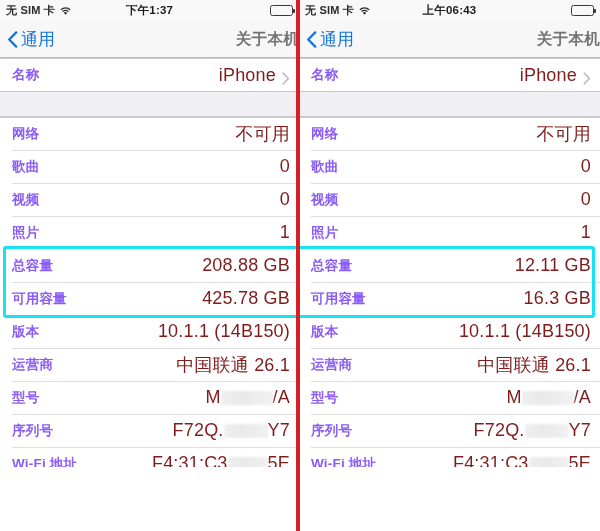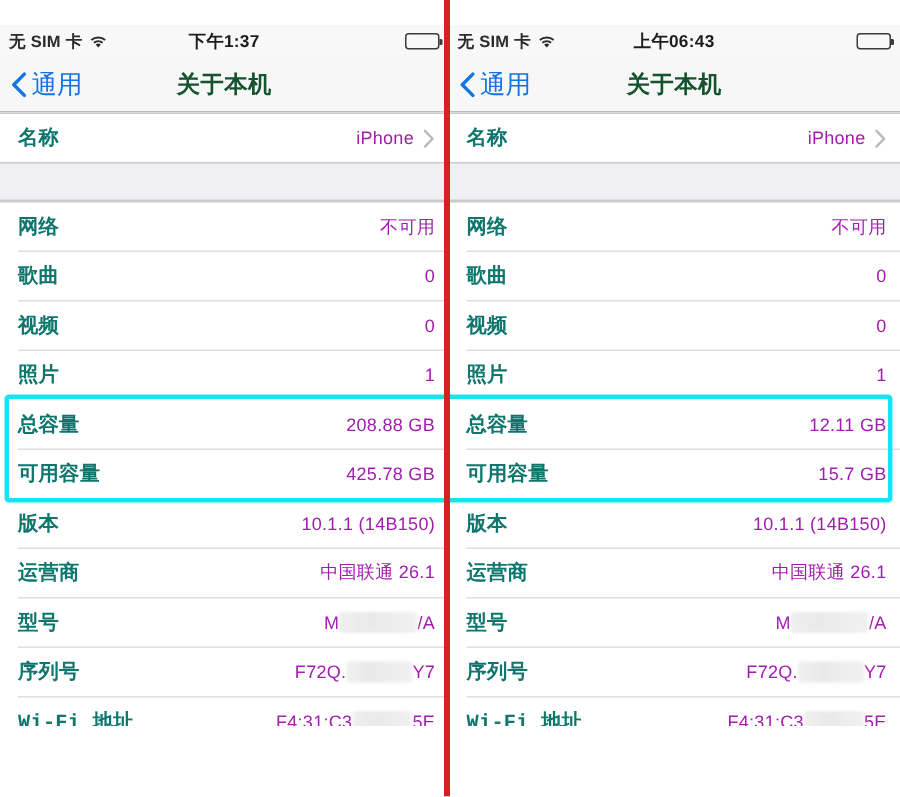--- a/index.html
+++ b/index.html
@@ -14,21 +14,20 @@
     width: 600px; height: 531px;
     display: flex;
     background: #ffffff;
   }
   .panel {
     position: relative;
     width: 299px;
     height: 467px;
     background: #efeff4;
     overflow: hidden;
-    margin-top: 17px;
   }
   .panel.right { width: 301px; }
 
   
   .statusbar {
     height: 21px;
     background: #f8f8f8;
     display: flex;
     align-items: center;
     padding: 0 6px;
@@ -102,24 +101,24 @@
     cursor: pointer;
     z-index: 2;
   }
   .chev {
     width: 11px; height: 17px;
     display: inline-block;
   }
   .nav-title {
     position: absolute;
     left: 0; right: 0;
-    text-align: center;
+    text-align: right;
     font-size: 15.5px;
     font-weight: 700;
-    color: #14532d;
+    color: #737373;
     letter-spacing: .3px;
   }
 
   
   .content { background: #efeff4; }
   .group { background: #ffffff; }
   .gap { height: 26px; background: #efeff4; border-top: 1px solid #c9c9ce; border-bottom: 1px solid #c9c9ce;}
 
   .row {
     height: 33px;
@@ -132,30 +131,29 @@
   .row + .row::before {
     content: "";
     position: absolute;
     left: 12px; right: 0; top: 0;
     height: 1px;
     background: #dededf;
   }
   .group > .row:first-child { border-top: 1px solid #c9c9ce; }
   .row-label {
     font-size: 13.5px;
-    color: #0f766e;
+    color: #8b5cf6;
     font-weight: 600;
     letter-spacing: .2px;
     white-space: nowrap;
-    font-family: Liberation Mono, monospace;
   }
   .row-value {
     margin-left: auto;
-    font-size: 12px;
-    color: #a21caf;
+    font-size: 18px;
+    color: #7f1d1d;
     letter-spacing: .2px;
     white-space: nowrap;
     display: flex;
     align-items: center;
     gap: 6px;
   }
   .disclosure {
     width: 8px; height: 13px;
     display: inline-block;
     flex: none;
@@ -391,21 +389,21 @@
         </div>
 
         <div class="highlight-wrap">
           <div class="highlight-box"></div>
           <div class="row">
             <span class="row-label">总容量</span>
             <span class="row-value">12.11 GB</span>
           </div>
           <div class="row">
             <span class="row-label">可用容量</span>
-            <span class="row-value">15.7 GB</span>
+            <span class="row-value">16.3 GB</span>
           </div>
         </div>
 
         <div class="row">
           <span class="row-label">版本</span>
           <span class="row-value">10.1.1 (14B150)</span>
         </div>
         <div class="row">
           <span class="row-label">运营商</span>
           <span class="row-value">中国联通 26.1</span>

